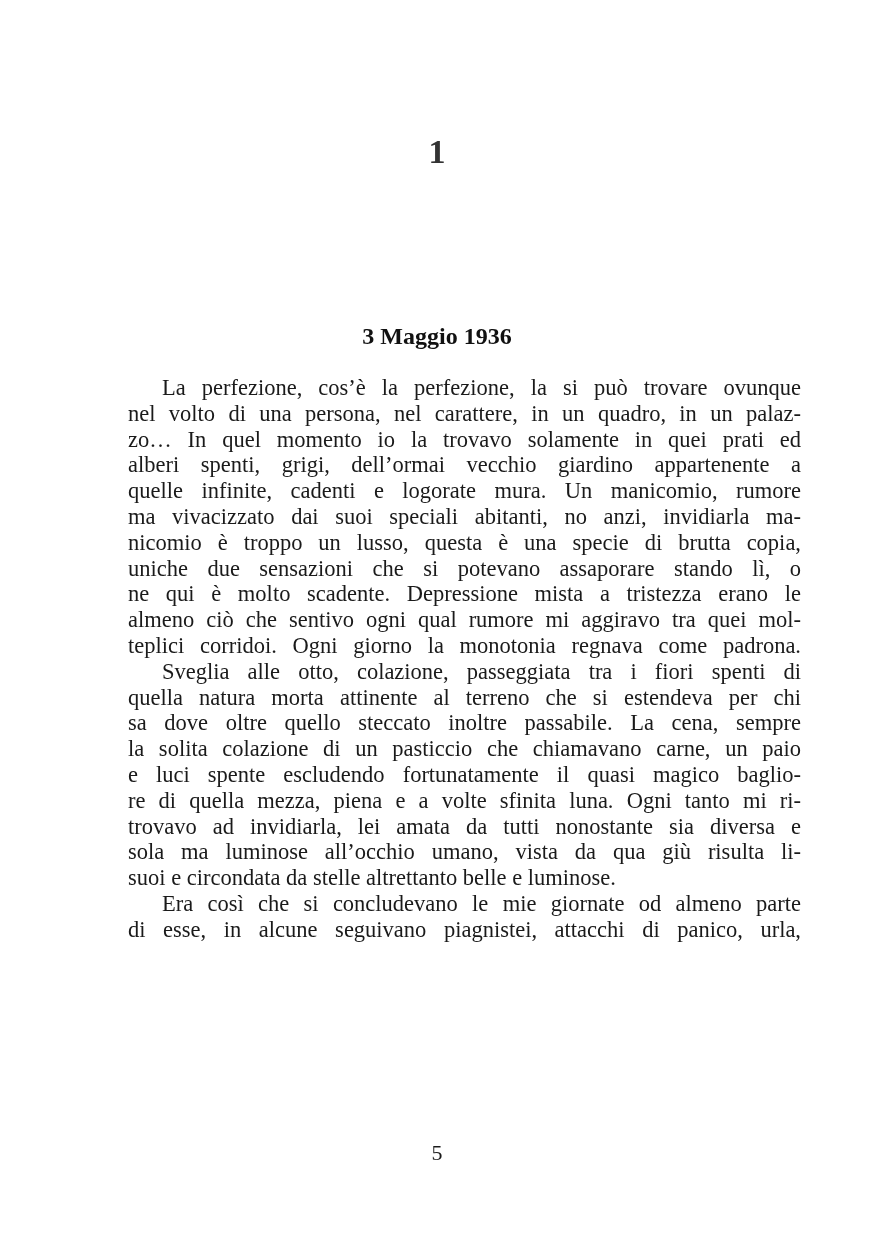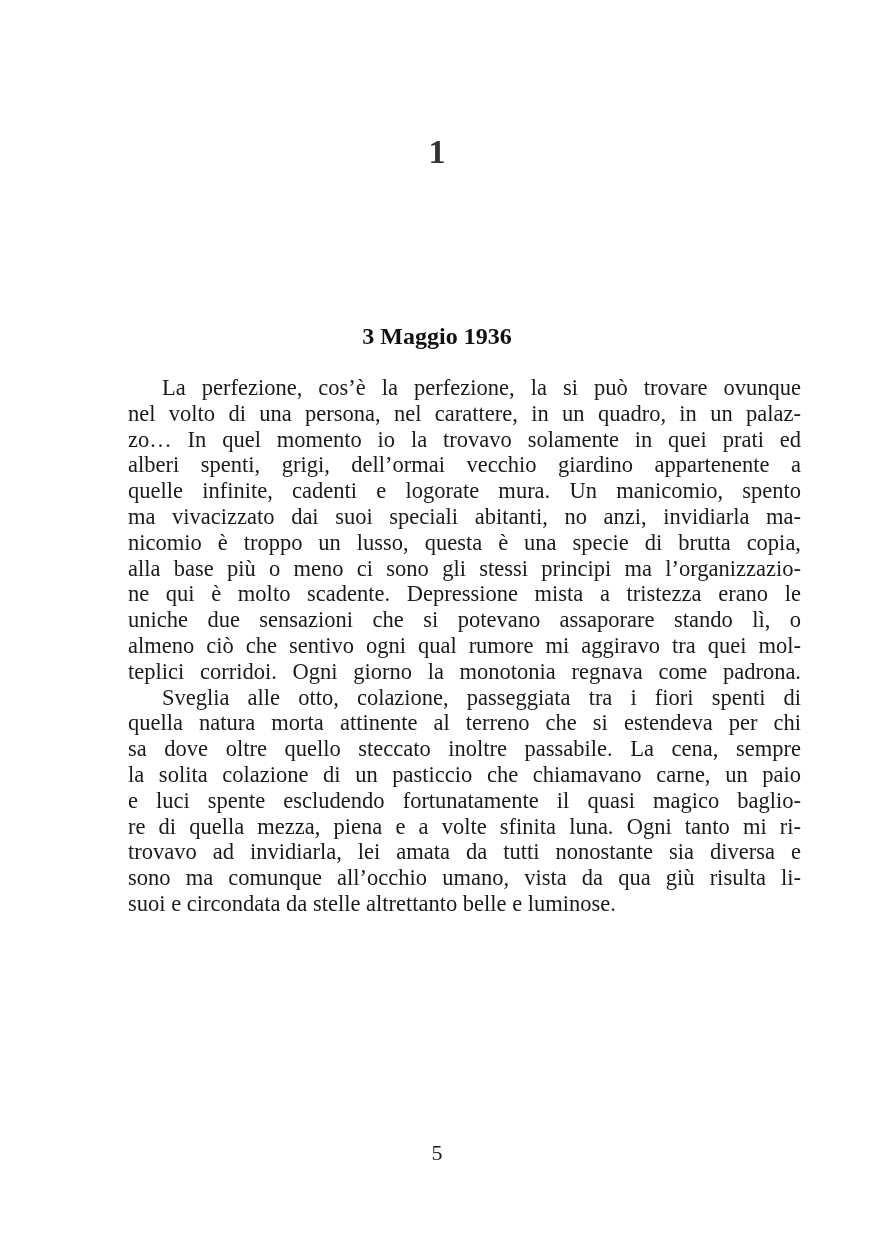--- a/index.html
+++ b/index.html
@@ -79,38 +79,41 @@
   <div class="chapter-number">1</div>
   <div class="chapter-date">3 Maggio 1936</div>
 
   <div class="body-text">
 
     <div>
       <span class="line indent">La perfezione, cos’è la perfezione, la si può trovare ovunque</span>
       <span class="line">nel volto di una persona, nel carattere, in un quadro, in un palaz-</span>
       <span class="line">zo… In quel momento io la trovavo solamente in quei prati ed</span>
       <span class="line">alberi spenti, grigi, dell’ormai vecchio giardino appartenente a</span>
-      <span class="line">quelle infinite, cadenti e logorate mura. Un manicomio, spento</span>
+      <span class="line">quelle infinite, cadenti e logorate mura. Un manicomio, rumore</span>
       <span class="line">ma vivacizzato dai suoi speciali abitanti, no anzi, invidiarla ma-</span>
       <span class="line">nicomio è troppo un lusso, questa è una specie di brutta copia,</span>
-      <span class="line">alla base più o meno ci sono gli stessi principi ma l’organizzazio-</span>
+      <span class="line">uniche due sensazioni  che si potevano assaporare stando lì, o</span>
       <span class="line">ne qui è molto scadente. Depressione mista a tristezza erano le</span>
-      <span class="line">uniche due sensazioni  che si potevano assaporare stando lì, o</span>
       <span class="line">almeno ciò che sentivo ogni qual rumore mi aggiravo tra quei mol-</span>
       <span class="line">teplici corridoi. Ogni giorno la monotonia regnava come padrona.</span>
     </div>
 
     <div>
       <span class="line indent">Sveglia alle otto, colazione, passeggiata tra i fiori spenti di</span>
       <span class="line">quella natura morta attinente al terreno che si estendeva per chi</span>
       <span class="line">sa dove oltre quello steccato inoltre passabile. La cena, sempre</span>
       <span class="line">la solita colazione di un pasticcio che chiamavano carne, un paio</span>
       <span class="line">e luci spente escludendo fortunatamente il quasi magico baglio-</span>
       <span class="line">re di quella mezza, piena e a volte sfinita luna. Ogni tanto mi ri-</span>
       <span class="line">trovavo ad invidiarla, lei amata da tutti nonostante sia diversa e</span>
-      <span class="line">sono ma comunque all’occhio umano, vista da qua giù risulta li-</span>
+      <span class="line">sola ma luminose all’occhio umano, vista da qua giù risulta li-</span>
       <span class="line last">suoi e circondata da stelle altrettanto belle e luminose.</span>
     </div>
 
+    <div>
+      <span class="line indent">Era così che si concludevano le mie giornate od almeno parte</span>
+      <span class="line">di esse, in alcune seguivano piagnistei, attacchi di panico, urla,</span>
+    </div>
   </div>
 
   <div class="page-number">5</div>
 </div>
 
 </body></html>

